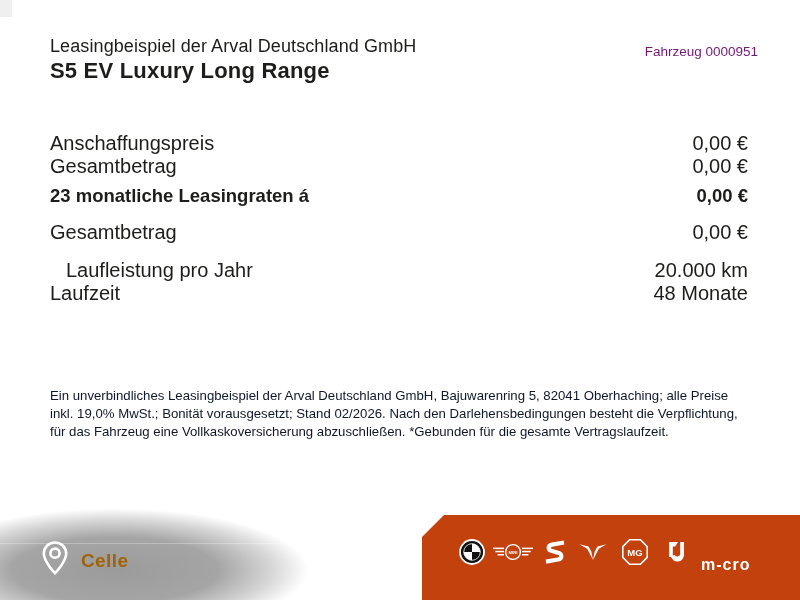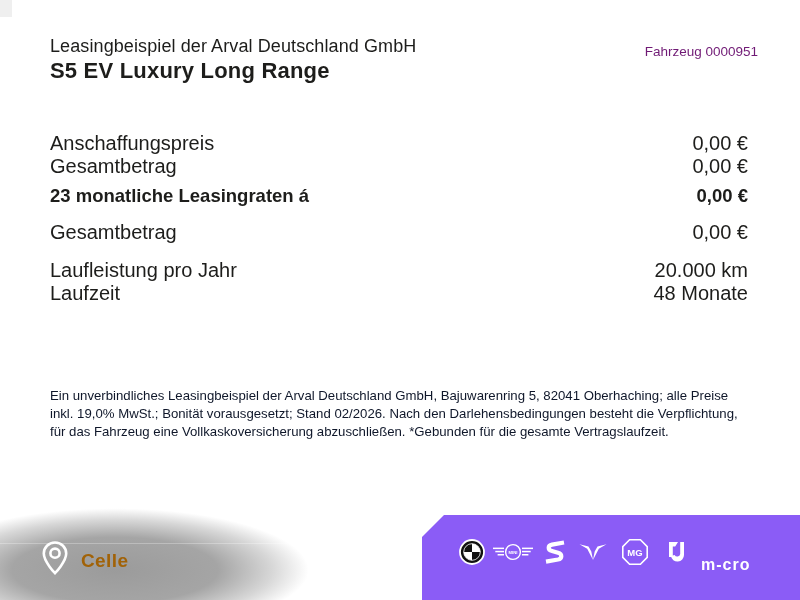--- a/index.html
+++ b/index.html
@@ -13,36 +13,36 @@
   
   .header-sub{position:absolute;left:50px;top:36px;font-size:18px;font-weight:400;letter-spacing:.1px;}
   .header-title{position:absolute;left:50px;top:58px;font-size:22px;font-weight:700;letter-spacing:.2px;}
   .vehicle-ref{position:absolute;right:42px;top:44px;font-size:13.5px;color:#701a75;text-align:center;}
   
   .lease-table{position:absolute;left:50px;right:52px;top:132px;}
   .row{display:flex;justify-content:space-between;align-items:baseline;font-size:20px;height:23px;}
   .row.bold{font-size:18.5px;font-weight:700;height:30px;margin-top:7px;}
   .row.after-bold{margin-top:6px;height:24px;}
   .terms-spacer{height:14px;}
-  .row.term1{height:23px;}
+  .row.term1{height:23px;margin-left:16px;}
   .row.term2{height:24px;}
   .row .val{text-align:center;}
   
   .disclaimer{position:absolute;left:50px;top:387px;width:692px;font-size:13.2px;line-height:17.8px;color:#0f172a;}
   
   .footer-blob{
     position:absolute;left:-70px;top:492px;width:446px;height:150px;pointer-events:none;
     background:radial-gradient(ellipse 245px 78px at 185px 78px,
       #9b9b9b 0%, #a5a5a5 42%, rgba(190,190,190,.62) 64%, rgba(255,255,255,0) 79%);
   }
   .footer-seam{position:absolute;left:0;top:543px;width:305px;height:1px;background:rgba(255,255,255,.28);}
   .pin-wrap{position:absolute;left:42px;top:541px;width:26px;height:34px;}
   .location-label{position:absolute;left:81px;top:550px;font-size:19px;font-weight:700;color:#a16207;letter-spacing:.4px;}
   .brand-panel{
-    position:absolute;left:422px;top:515px;right:0;bottom:0;background:#8b5cf6;
+    position:absolute;left:422px;top:515px;right:0;bottom:0;background:#c2410c;
     clip-path:polygon(0 22px, 22px 0, 100% 0, 100% 100%, 0 100%);
     text-align:center;
   }
   .logo-row{
     position:absolute;left:0;right:0;top:0;height:74px;
     display:flex;align-items:center;padding-left:37px;
   }
   .logo{display:flex;align-items:center;justify-content:center;flex:0 0 auto;}
   .logo-mini{margin-left:8px;}
   .logo-seat{margin-left:12px;}

